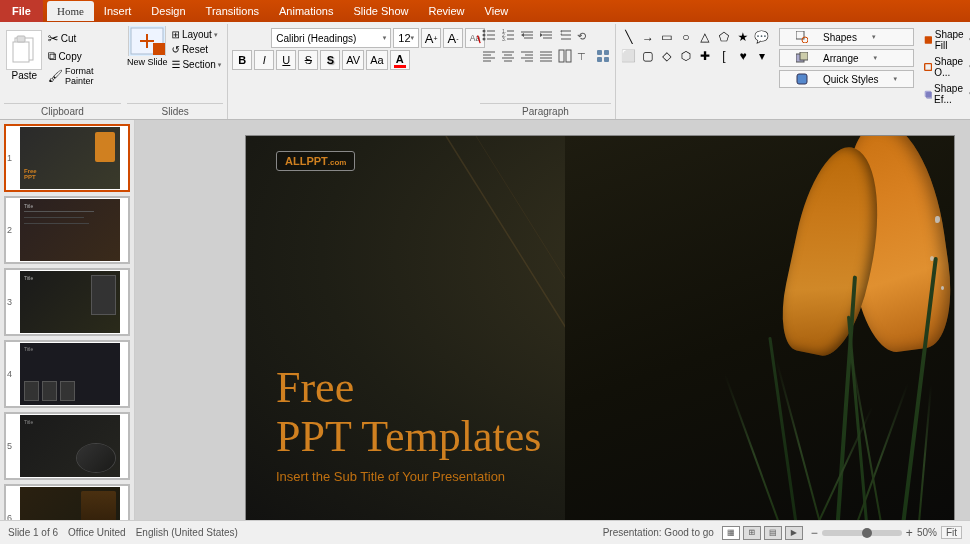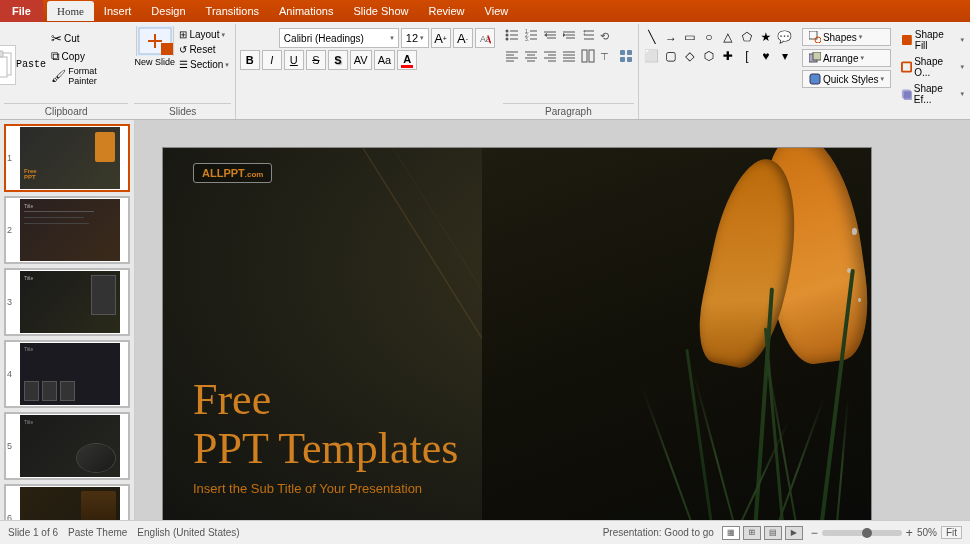--- a/index.html
+++ b/index.html
@@ -14,21 +14,21 @@
 
     
     .ribbon { background: #f0f0f0; border-bottom: 1px solid #bbb; display: flex; align-items: stretch; padding: 2px 0 0 0; height: 98px; }
     .ribbon-group { display: flex; flex-direction: column; border-right: 1px solid #ccc; padding: 2px 4px 0 4px; min-width: fit-content; }
     .ribbon-group-content { display: flex; align-items: flex-start; flex: 1; gap: 2px; }
     .ribbon-group-label { text-align: center; font-size: 10px; color: #555; padding: 2px 0; border-top: 1px solid #ccc; margin-top: 2px; }
 
     
     .clipboard-group { display: flex; flex-direction: column; padding: 4px 2px 0 4px; min-width: 70px; }
     .clipboard-content { display: flex; flex: 1; }
-    .paste-btn { display: flex; flex-direction: row; align-items: center; justify-content: flex-end; width: 44px; padding: 2px; cursor: pointer; font-family: Liberation Mono, monospace; }
+    .paste-btn { display: flex; flex-direction: column; align-items: center; justify-content: flex-start; width: 44px; padding: 2px; cursor: pointer; }
     .paste-icon { width: 36px; height: 40px; background: #fff; border: 1px solid #ccc; display: flex; align-items: center; justify-content: center; font-size: 20px; }
     .clipboard-small { display: flex; flex-direction: column; gap: 1px; padding-top: 2px; }
     .small-btn { display: flex; align-items: center; gap: 2px; padding: 1px 3px; cursor: pointer; font-size: 10px; }
     .new-slide-btn { display: flex; flex-direction: column; align-items: center; }
     .new-slide-icon { width: 38px; height: 30px; background: #fff; border: 1px solid #ccc; display: flex; align-items: center; justify-content: center; position: relative; }
     .new-slide-icon::before { content: ''; position: absolute; bottom: 0; right: 0; width: 12px; height: 12px; background: #d04a00; }
     .slide-commands { display: flex; flex-direction: column; gap: 2px; font-size: 10px; padding-top: 2px; }
     .slide-cmd { display: flex; align-items: center; gap: 2px; cursor: pointer; padding: 1px 2px; }
 
     
@@ -44,39 +44,39 @@
     .font-btn.strikethrough { text-decoration: line-through; }
     .font-btn.small-text { font-size: 11px; }
     .para-row { display: flex; align-items: center; gap: 1px; margin-bottom: 2px; }
     .para-btn { border: 1px solid transparent; background: transparent; height: 18px; min-width: 18px; display: flex; align-items: center; justify-content: center; cursor: pointer; font-size: 10px; }
 
     
     .drawing-group { display: flex; flex-direction: column; padding: 4px 4px 0 4px; min-width: 220px; }
     .drawing-content { display: flex; align-items: flex-start; gap: 4px; flex: 1; }
     .shapes-palette { display: grid; grid-template-columns: repeat(8, 18px); gap: 1px; }
     .shape-item { width: 18px; height: 18px; display: flex; align-items: center; justify-content: center; cursor: pointer; border: 1px solid transparent; font-size: 12px; }
-    .draw-btn { border: 1px solid #bbb; background: #f8f8f8; padding: 2px 6px; font-size: 10px; cursor: pointer; white-space: nowrap; display: flex; align-items: center; gap: 2px; }
+    .draw-btn { border: 1px solid #bbb; background: #f8f8f8; padding: 2px 16px; font-size: 10px; cursor: pointer; white-space: nowrap; display: flex; align-items: center; gap: 15px; }
     .shape-side-btn { display: flex; align-items: center; gap: 2px; cursor: pointer; padding: 1px 2px; }
 
     
     .main-area { display: flex; height: calc(544px - 22px - 98px - 24px); }
     .slide-panel { width: 135px; background: #e8e8e8; border-right: 1px solid #ccc; overflow-y: auto; padding: 4px 4px; display: flex; flex-direction: column; gap: 4px; }
     .slide-thumb { border: 2px solid #bbb; cursor: pointer; background: #fff; padding: 1px; display: flex; align-items: center; gap: 3px; }
     .slide-thumb.active { border-color: #d04a00; }
     .slide-num { font-size: 9px; color: #666; width: 10px; flex-shrink: 0; }
     .thumb-img { width: 100px; height: 62px; background: #333; flex-shrink: 0; position: relative; overflow: hidden; }
     .thumb1 { background: linear-gradient(135deg, #2a2a2a, #3a3a2a); }
     .thumb1::after { content: ''; position: absolute; top: 5px; right: 5px; width: 20px; height: 30px; background: #d08020; border-radius: 2px; }
     .thumb2 { background: linear-gradient(135deg, #2a2020, #3a2a1a); }
     .thumb3 { background: linear-gradient(135deg, #1a1a1a, #2a2a1a); }
     .thumb4 { background: #1a1a20; }
     .thumb5 { background: linear-gradient(135deg, #1a1a1a, #252520); }
     .thumb6 { background: linear-gradient(135deg, #2a2010, #1a1a10); }
 
-    .canvas-area { flex: 1; background: #d0d0d0; display: flex; align-items: flex-start; justify-content: flex-start; padding: 27px; overflow: hidden; }
+    .canvas-area { flex: 1; background: #d0d0d0; display: flex; align-items: flex-start; justify-content: flex-end; padding: 15px; overflow: hidden; }
     .slide-canvas { width: 710px; height: 400px; background: #2a2a20; position: relative; overflow: hidden; border: 1px solid #888; }
 
     
     .slide-bg { position: absolute; top: 0; left: 0; right: 0; bottom: 0; background: radial-gradient(ellipse at 70% 30%, #3a3520 0%, #1e1e15 60%, #111110 100%); }
     .flower-area { position: absolute; top: 0; right: 0; width: 55%; height: 100%; overflow: hidden; }
 
     .slide-text-area { position: absolute; bottom: 50px; left: 30px; }
     .slide-title { font-size: 44px; font-weight: 300; color: #d08020; line-height: 1.1; font-family: Georgia, serif; }
     .slide-subtitle { font-size: 13px; color: #c07010; margin-top: 8px; }
     .allppt-logo { position: absolute; top: 15px; left: 30px; border: 1px solid #888; border-radius: 3px; padding: 3px 8px; font-size: 11px; color: #ccc; background: rgba(0,0,0,0.3); }
@@ -498,21 +498,21 @@
             <div>PPT Templates</div>
           </div>
           <div class="slide-subtitle">Insert the Sub Title of Your Presentation</div>
         </div>
       </div>
     </div>
   </div>
 
   <div class="status-bar">
     <span>Slide 1 of 6</span>
-    <span>Paste Theme</span>
+    <span>Office United</span>
     <span>English (United States)</span>
     <div class="status-right">
       <span>Presentation: Good to go</span>
       <div style="display:flex;align-items:center;gap:3px;">
         <div style="width:18px;height:14px;border:1px solid #888;background:#fff;cursor:pointer;display:flex;align-items:center;justify-content:center;font-size:8px;">▦</div>
         <div style="width:18px;height:14px;border:1px solid #888;background:#ddd;cursor:pointer;display:flex;align-items:center;justify-content:center;font-size:8px;">⊞</div>
         <div style="width:18px;height:14px;border:1px solid #888;background:#ddd;cursor:pointer;display:flex;align-items:center;justify-content:center;font-size:8px;">▤</div>
         <div style="width:18px;height:14px;border:1px solid #888;background:#ddd;cursor:pointer;display:flex;align-items:center;justify-content:center;font-size:8px;">▶</div>
       </div>
       <div style="display:flex;align-items:center;gap:4px;">

